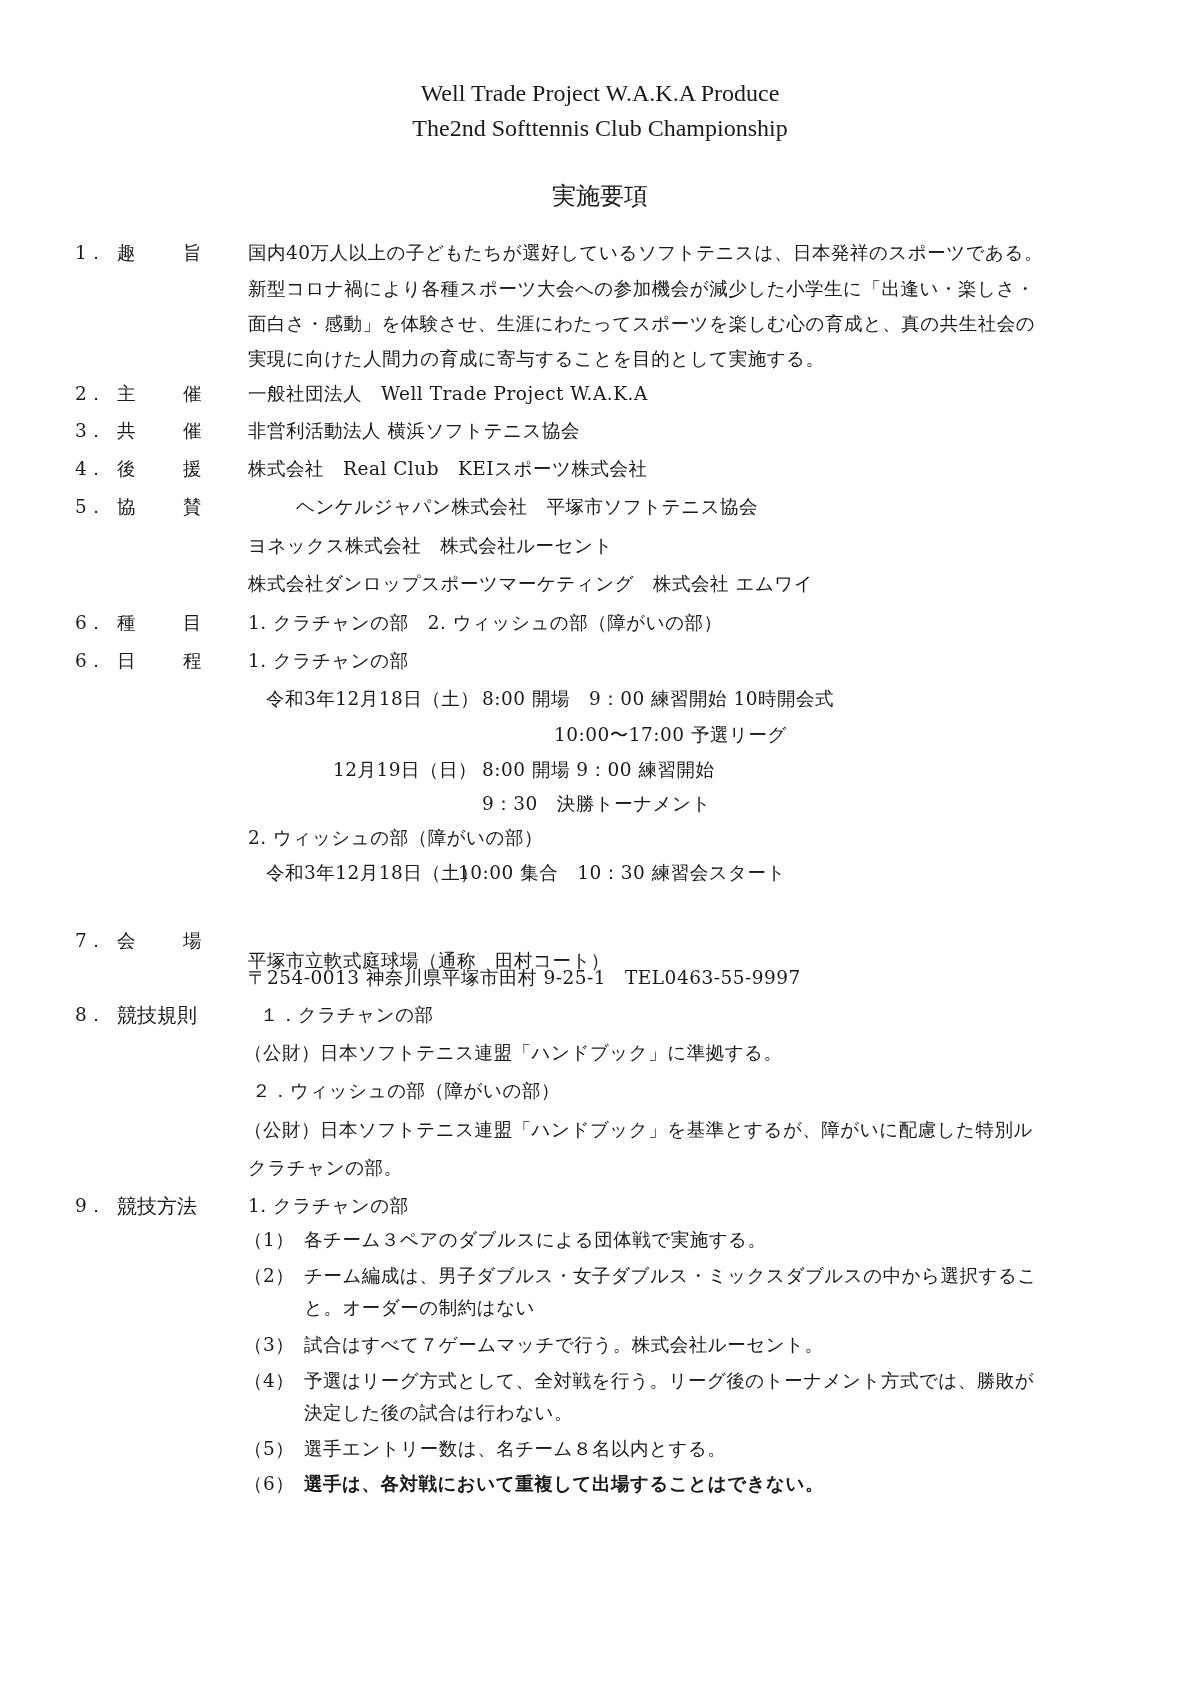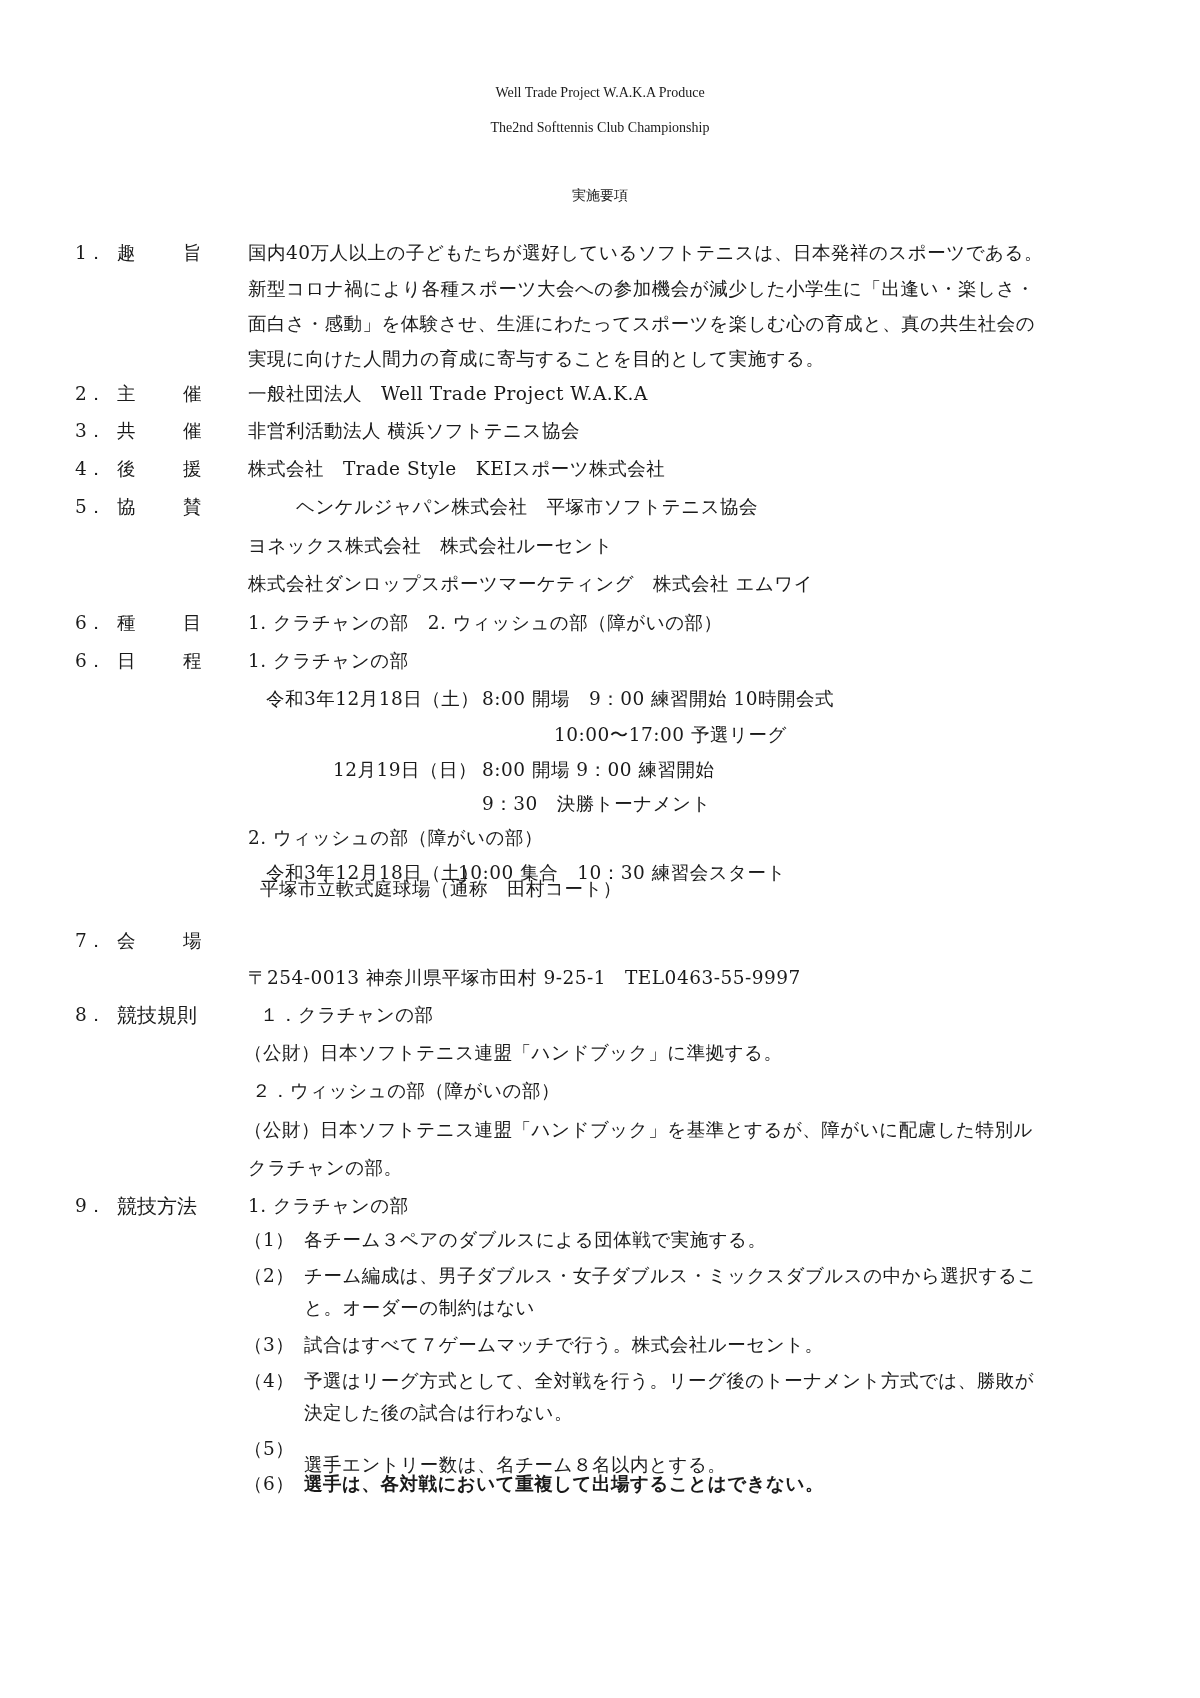--- a/index.html
+++ b/index.html
@@ -4,21 +4,21 @@
 <style>
   html, body { margin: 0; padding: 0; background: #ffffff; }
   body {
     width: 1200px; height: 1698px; position: relative; overflow: hidden;
     font-family: "DejaVu Serif", "Liberation Serif", serif;
     color: #1a1a1a;
   }
   .title {
     position: absolute; left: 0; width: 1200px; text-align: center;
     font-family: "Liberation Serif", "DejaVu Serif", serif;
-    font-size: 14px; line-height: 28px;
+    font-size: 24px; line-height: 28px;
   }
   .line {
     position: absolute; font-size: 18.5px; line-height: 26px; white-space: nowrap;
     letter-spacing: 0.5px;
   }
   .num { position: absolute; left: 75px; font-size: 18.5px; line-height: 26px; white-space: nowrap; }
   .lab1 { position: absolute; left: 117px; font-size: 18.5px; line-height: 26px; }
   .lab2 { position: absolute; left: 183px; font-size: 18.5px; line-height: 26px; }
   .labw { position: absolute; left: 117px; font-size: 20px; line-height: 26px; white-space: nowrap; }
   .body-l { left: 248px; }
@@ -53,21 +53,21 @@
     <span class="num" style="top:418px;">3．</span>
     <span class="lab1" style="top:418px;">共</span>
     <span class="lab2" style="top:418px;">催</span>
     <div class="line body-l" style="top:418px;">非営利活動法人 横浜ソフトテニス協会</div>
   </div>
 
   <div>
     <span class="num" style="top:456px;">4．</span>
     <span class="lab1" style="top:456px;">後</span>
     <span class="lab2" style="top:456px;">援</span>
-    <div class="line body-l" style="top:456px;">株式会社　Trade Style　KEIスポーツ株式会社</div>
+    <div class="line body-l" style="top:456px;">株式会社　Real Club　KEIスポーツ株式会社</div>
   </div>
 
   <div>
     <span class="num" style="top:494px;">5．</span>
     <span class="lab1" style="top:494px;">協</span>
     <span class="lab2" style="top:494px;">賛</span>
     <div class="line body-l" style="top:494px;margin-left:48px;">ヘンケルジャパン株式会社　平塚市ソフトテニス協会</div>
     <div class="line body-l" style="top:533px;">ヨネックス株式会社　株式会社ルーセント</div>
     <div class="line body-l" style="top:571px;">株式会社ダンロップスポーツマーケティング　株式会社 エムワイ</div>
   </div>
@@ -94,21 +94,21 @@
 
     <div class="line body-l" style="top:825px;">2. ウィッシュの部（障がいの部）</div>
     <div class="line" style="top:860px; left:266px;">令和3年12月18日（土）</div>
     <div class="line" style="top:860px; left:458px;">10:00 集合　10：30 練習会スタート</div>
   </div>
 
   <div>
     <span class="num" style="top:928px;">7．</span>
     <span class="lab1" style="top:928px;">会</span>
     <span class="lab2" style="top:928px;">場</span>
-    <div class="line body-l" style="top:876px;margin-left:12px;">平塚市立軟式庭球場（通称　田村コート）</div>
+    <div class="line body-l" style="top:948px;">平塚市立軟式庭球場（通称　田村コート）</div>
     <div class="line body-l" style="top:965px;">〒254-0013 神奈川県平塚市田村 9-25-1　TEL0463-55-9997</div>
   </div>
 
   <div>
     <span class="num" style="top:1002px;">8．</span>
     <span class="labw" style="top:1002px;">競技規則</span>
     <div class="line" style="top:1002px; left:252px;margin-left:8px;">１．クラチャンの部</div>
     <div class="line" style="top:1040px; left:244px;">（公財）日本ソフトテニス連盟「ハンドブック」に準拠する。</div>
     <div class="line" style="top:1078px; left:252px;">２．ウィッシュの部（障がいの部）</div>
     <div class="line" style="top:1117px; left:244px;">（公財）日本ソフトテニス連盟「ハンドブック」を基準とするが、障がいに配慮した特別ル</div>
@@ -128,19 +128,19 @@
     <div class="line" style="top:1295px; left:304px;">と。オーダーの制約はない</div>
 
     <div class="line" style="top:1332px; left:244px;">（3）</div>
     <div class="line" style="top:1332px; left:304px;">試合はすべて７ゲームマッチで行う。株式会社ルーセント。</div>
 
     <div class="line" style="top:1368px; left:244px;">（4）</div>
     <div class="line" style="top:1368px; left:304px;">予選はリーグ方式として、全対戦を行う。リーグ後のトーナメント方式では、勝敗が</div>
     <div class="line" style="top:1400px; left:304px;">決定した後の試合は行わない。</div>
 
     <div class="line" style="top:1436px; left:244px;">（5）</div>
-    <div class="line" style="top:1436px; left:304px;margin-top:16px;">選手エントリー数は、名チーム８名以内とする。</div>
+    <div class="line" style="top:1436px; left:304px;">選手エントリー数は、名チーム８名以内とする。</div>
 
     <div class="line" style="top:1471px; left:244px;">（6）</div>
     <div class="line" style="top:1471px; left:304px;font-weight:bold;">選手は、各対戦において重複して出場することはできない。</div>
   </div>
 
 </div>
 
 </body></html>

